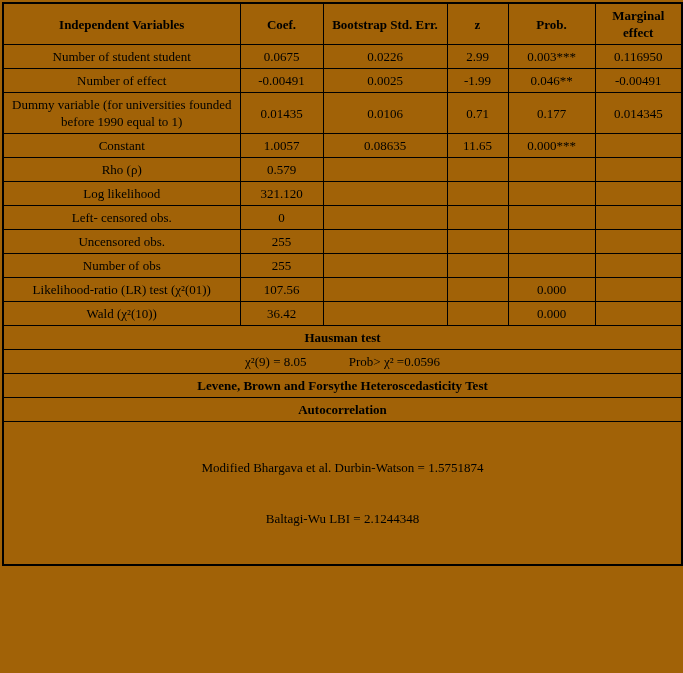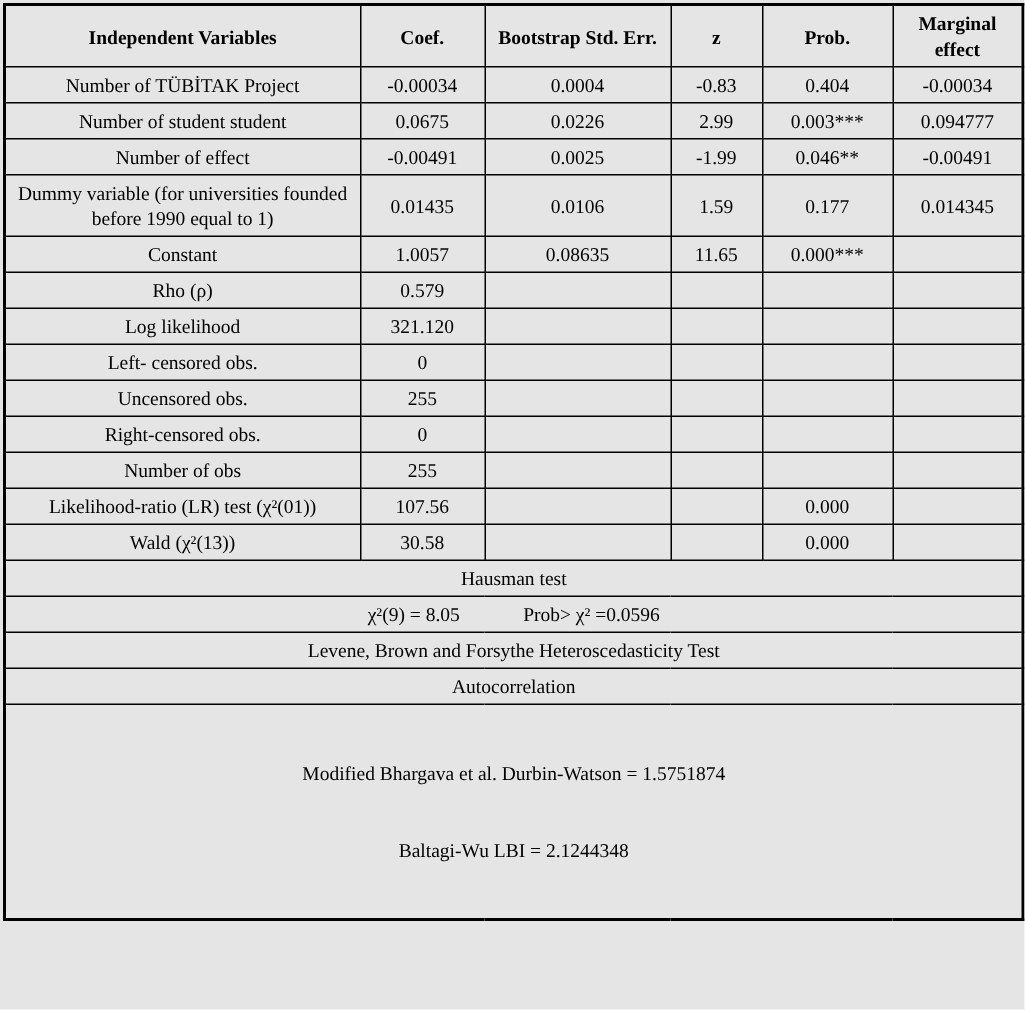--- a/index.html
+++ b/index.html
@@ -5,21 +5,21 @@
   html, body {
     margin: 0;
     padding: 0;
     background: #ffffff;
     font-family: "Liberation Serif", "DejaVu Serif", serif;
     color: #000000;
   }
   .page {
     width: 683px;
     height: 673px;
-    background: #e5e5e5;
+    background: #a16207;
     position: relative;
     box-sizing: border-box;
     padding: 2px 0 0 2px;
   }
   table.results {
     border-collapse: collapse;
     table-layout: fixed;
     width: 679px;
     border: 2px solid #000000;
   }
@@ -29,21 +29,21 @@
     vertical-align: middle;
     font-size: 13px;
     line-height: 17px;
     padding: 3px 4px;
     overflow: hidden;
   }
   table.results th {
     font-weight: bold;
   }
   td.section-header {
-    font-weight: normal;
+    font-weight: bold;
   }
   td.section-content {
     white-space: pre-wrap;
   }
 </style>
 </head>
 <body>
 
 <div class="page">
   <table class="results">
@@ -58,48 +58,40 @@
     <tbody>
       <tr>
         <th>Independent Variables</th>
         <th>Coef.</th>
         <th>Bootstrap Std. Err.</th>
         <th>z</th>
         <th>Prob.</th>
         <th>Marginal effect</th>
       </tr>
       <tr>
-        <td>Number of TÜBİTAK Project</td>
-          <td>-0.00034</td>
-          <td>0.0004</td>
-          <td>-0.83</td>
-          <td>0.404</td>
-          <td>-0.00034</td>
-      </tr>
-      <tr>
         <td>Number of student student</td>
           <td>0.0675</td>
           <td>0.0226</td>
           <td>2.99</td>
           <td>0.003***</td>
-          <td>0.094777</td>
+          <td>0.116950</td>
       </tr>
       <tr>
         <td>Number of effect</td>
           <td>-0.00491</td>
           <td>0.0025</td>
           <td>-1.99</td>
           <td>0.046**</td>
           <td>-0.00491</td>
       </tr>
       <tr>
         <td>Dummy variable (for universities founded before 1990 equal to 1)</td>
           <td>0.01435</td>
           <td>0.0106</td>
-          <td>1.59</td>
+          <td>0.71</td>
           <td>0.177</td>
           <td>0.014345</td>
       </tr>
       <tr>
         <td>Constant</td>
           <td>1.0057</td>
           <td>0.08635</td>
           <td>11.65</td>
           <td>0.000***</td>
           <td></td>
@@ -130,46 +122,38 @@
       </tr>
       <tr>
         <td>Uncensored obs.</td>
           <td>255</td>
           <td></td>
           <td></td>
           <td></td>
           <td></td>
       </tr>
       <tr>
-        <td>Right-censored obs.</td>
-          <td>0</td>
-          <td></td>
-          <td></td>
-          <td></td>
-          <td></td>
-      </tr>
-      <tr>
         <td>Number of obs</td>
           <td>255</td>
           <td></td>
           <td></td>
           <td></td>
           <td></td>
       </tr>
       <tr>
         <td>Likelihood-ratio (LR) test (χ²(01))</td>
           <td>107.56</td>
           <td></td>
           <td></td>
           <td>0.000</td>
           <td></td>
       </tr>
       <tr>
-        <td>Wald (χ²(13))</td>
-          <td>30.58</td>
+        <td>Wald (χ²(10))</td>
+          <td>36.42</td>
           <td></td>
           <td></td>
           <td>0.000</td>
           <td></td>
       </tr>
       <tr>
         <td class="section-header" colspan="6">Hausman test</td>
       </tr>
       <tr>
         <td class="section-content" colspan="6">χ²(9) = 8.05             Prob&gt; χ² =0.0596</td>

